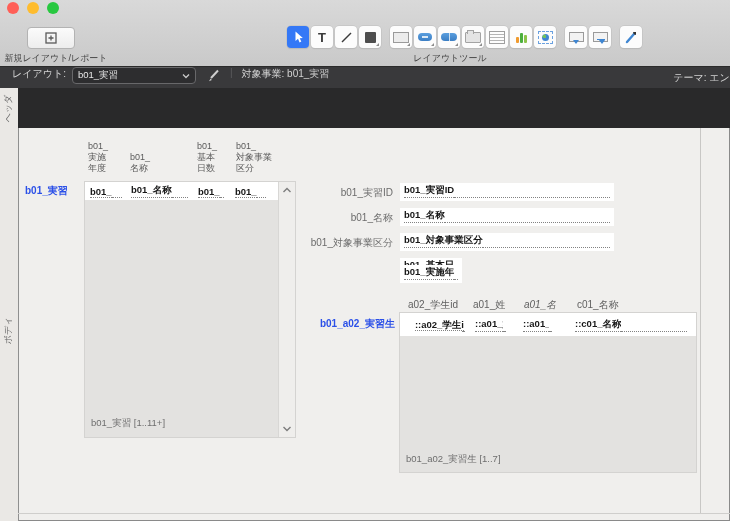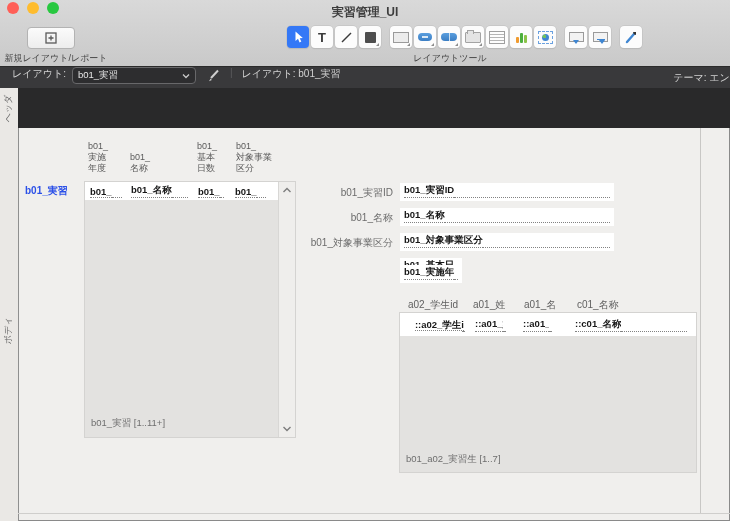--- a/index.html
+++ b/index.html
@@ -95,21 +95,20 @@
 </style>
 </head>
 <body>
 
 <div class="window">
 
   <div class="chrome">
     <span class="tl red"></span>
     <span class="tl yellow"></span>
     <span class="tl green"></span>
-    <div class="win-title">実習管理_UI</div>
 
     <div class="newlayout-btn">
       <svg width="14" height="14" viewBox="0 0 14 14">
         <rect x="2" y="2" width="10" height="10" fill="none" stroke="#5a5a5a" stroke-width="1.3"></rect>
         <path d="M7 4.5 V9.5 M4.5 7 H9.5" stroke="#5a5a5a" stroke-width="1.3"></path>
       </svg>
     </div>
     <div class="chrome-label" style="left:2px;top:52px;width:108px;">新規レイアウト/レポート</div>
 
     <div class="tools">
@@ -185,21 +184,21 @@
         <polyline points="1,1.5 4,4.5 7,1.5" fill="none" stroke="#c9c9c9" stroke-width="1.3"></polyline>
       </svg>
     </div>
     <span class="lb-pencil">
       <svg width="15" height="15" viewBox="0 0 15 15">
         <line x1="5" y1="11" x2="12" y2="3.5" stroke="#cfcfcf" stroke-width="2"></line>
         <path d="M4.6 11.6 l-1.6 2.6 2.9-1.3z" fill="#cfcfcf"></path>
       </svg>
     </span>
     <span class="lb-sep">|</span>
-    <span>レイアウト: b01_実習</span>
+    <span>対象事業: b01_実習</span>
     <span class="lb-theme">テーマ: エンラ</span>
   </div>
 
   <div class="partstrip">
     <div class="vwrap" style="top:0;height:40px;">
       <span>ヘッダ</span>
     </div>
     <div class="vwrap" style="top:212px;height:60px;">
       <span>ボディ</span>
     </div>
@@ -275,23 +274,24 @@
       <span class="leader"></span>
   </div>
 
   <div class="dfield" style="left:400px;top:265px;width:54px;height:13px;">
     <span class="t">b01_実施年</span>
       <span class="leader"></span>
   </div>
 
   <div class="rcolh" style="left:408px;top:298px;">a02_学生id</div>
   <div class="rcolh" style="left:473px;top:298px;">a01_姓</div>
-  <div class="rcolh" style="left:524px;top:298px;">a01_名</div>
+  <div class="rcolh" style="left:524px;top:298px;font-style:italic;">a01_名</div>
   <div class="rcolh" style="left:577px;top:298px;">c01_名称</div>
 
+  <div class="blue-title" style="left:245px;top:317px;width:150px;text-align:right;">b01_a02_実習生</div>
 
   <div class="portal" style="left:400px;top:313px;width:296px;height:159px;">
     <div class="prow" style="height:23px;"></div>
     <div class="pfield" style="left:8px;top:6px;width:56px;height:13px;flex-direction:column;">
       <span class="t">::a02_学生i</span>
         <span class="leader"></span>
     </div>
     <div class="pfield" style="left:75px;top:6px;width:30px;height:13px;">
       <span class="t">::a01_姓</span>
         <span class="leader"></span>

